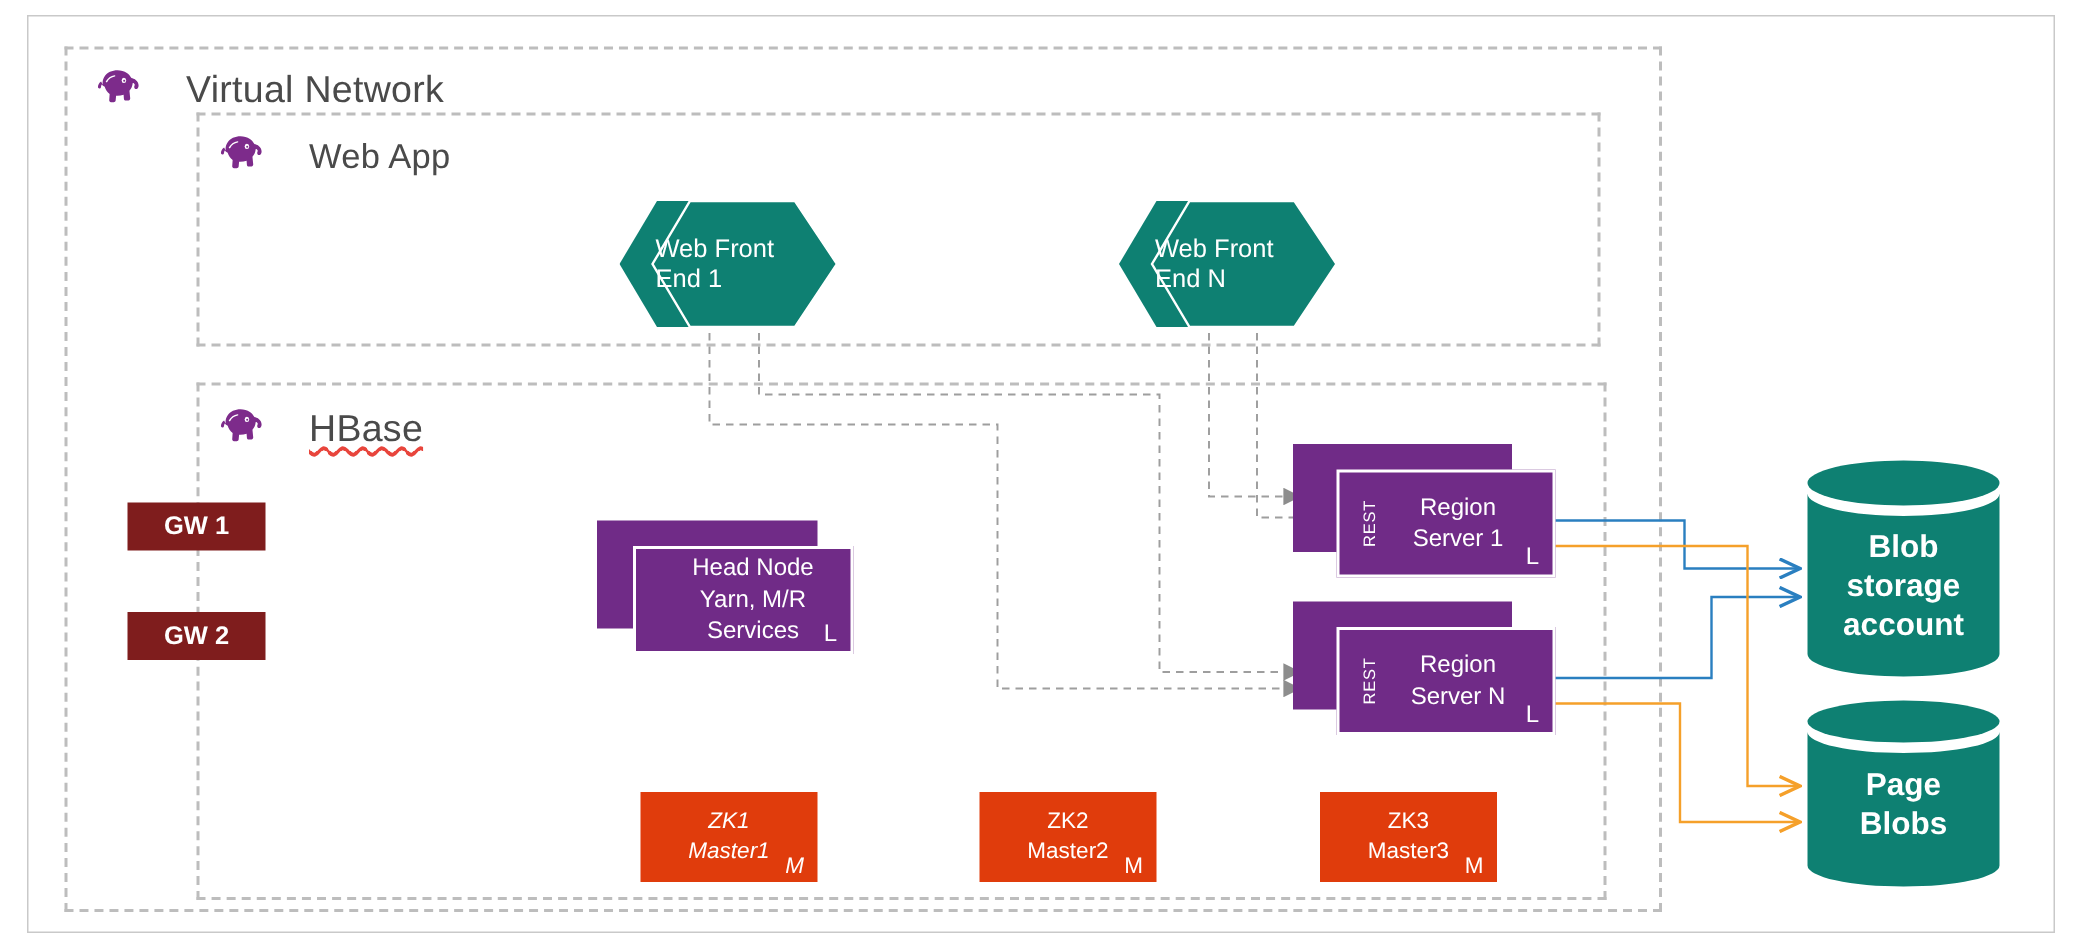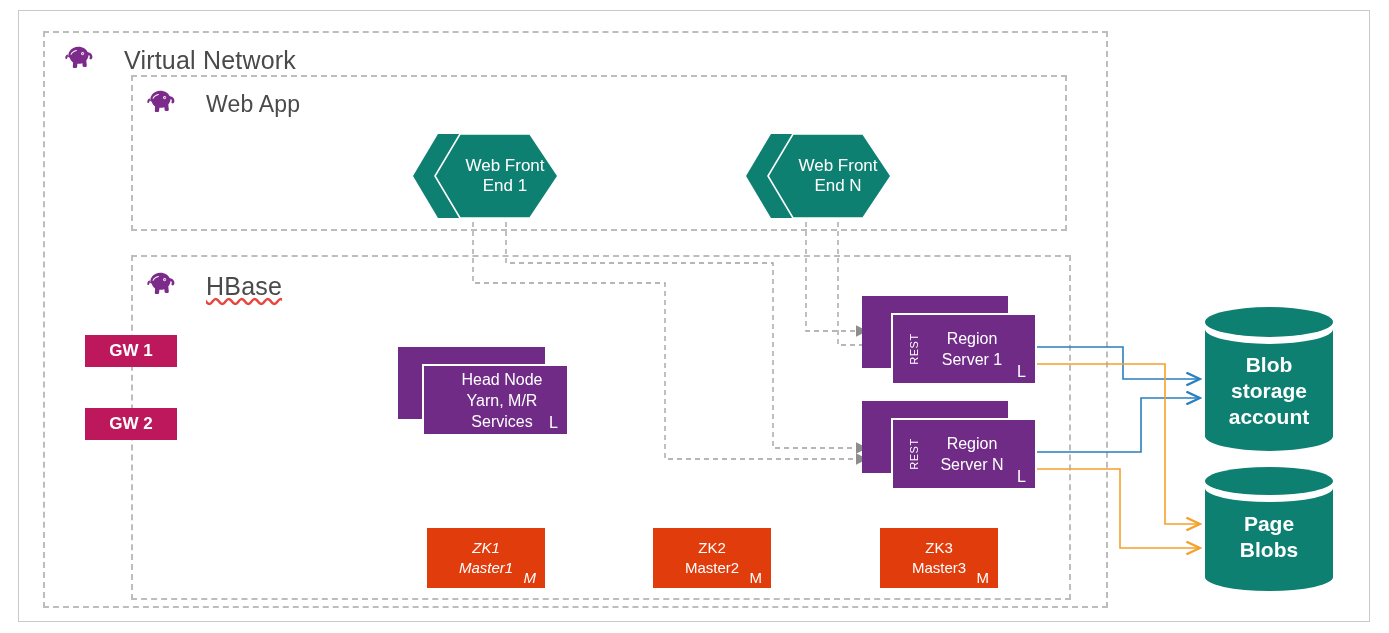--- a/index.html
+++ b/index.html
@@ -42,34 +42,34 @@
   #hbase-header{left:144px;top:270px;}
   #hbase-header .group-title{
     font-size:25px;margin-left:28px;
     text-decoration:underline wavy #e8453c;
     text-decoration-skip-ink:none;
     text-underline-offset:3px;
   }
   
   .gw-box{
     width:92px;height:32px;
-    background:#be185d;
+    background:#7f1d1d;
     color:#ffffff;
     font-size:17px;font-weight:bold;
     display:flex;align-items:center;justify-content:center;
   }
   #gw-1{left:85px;top:335px;}
   #gw-2{left:85px;top:408px;}
   
   .hex-wrap{width:160px;height:100px;}
   .hex-shape{display:block;}
   .hex-label{
     position:absolute;left:0;right:0;top:50%;
     transform:translateY(-50%);
-    text-align:center;color:#ffffff;
+    text-align:left;color:#ffffff;
     font-size:17px;line-height:20px;
     pointer-events:none;
   }
   #wfe-1{left:413px;top:126px;}
   #wfe-n{left:746px;top:126px;}
   
   .node{position:absolute;}
   .node .back{
     position:absolute;left:0;top:0;
     background:#702B87;

